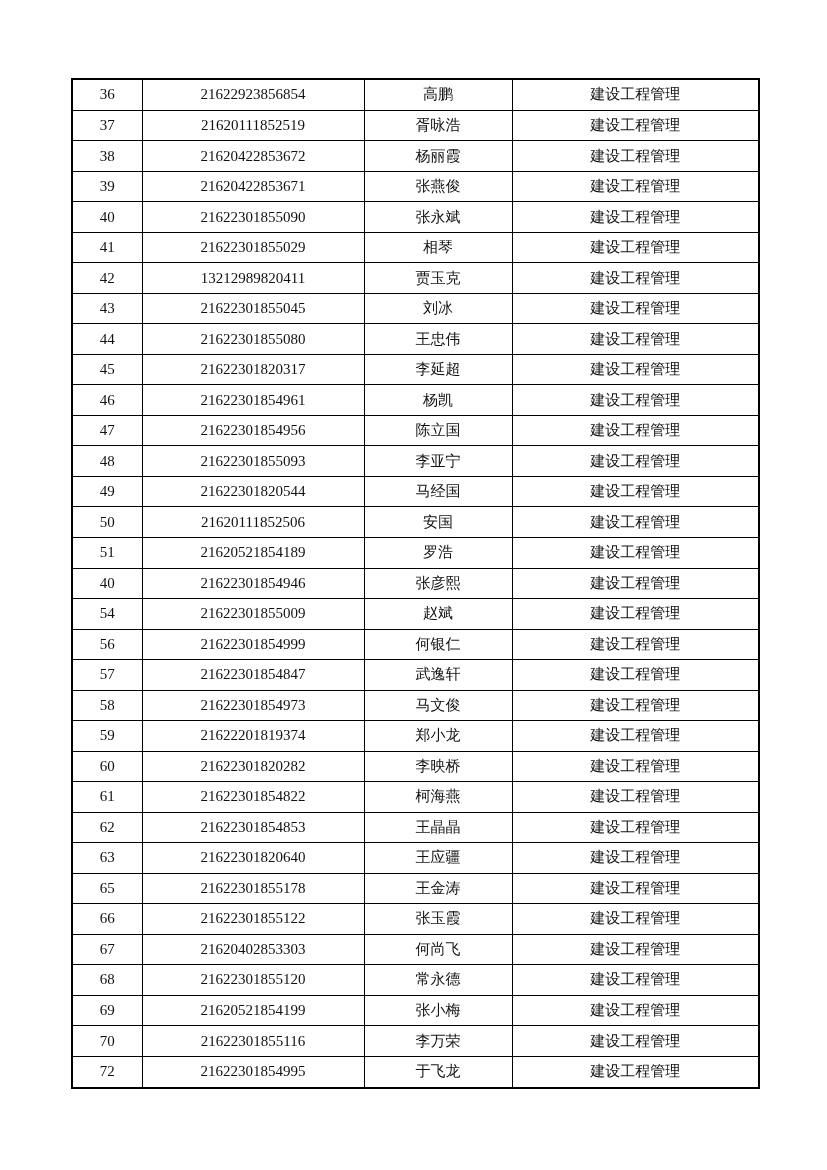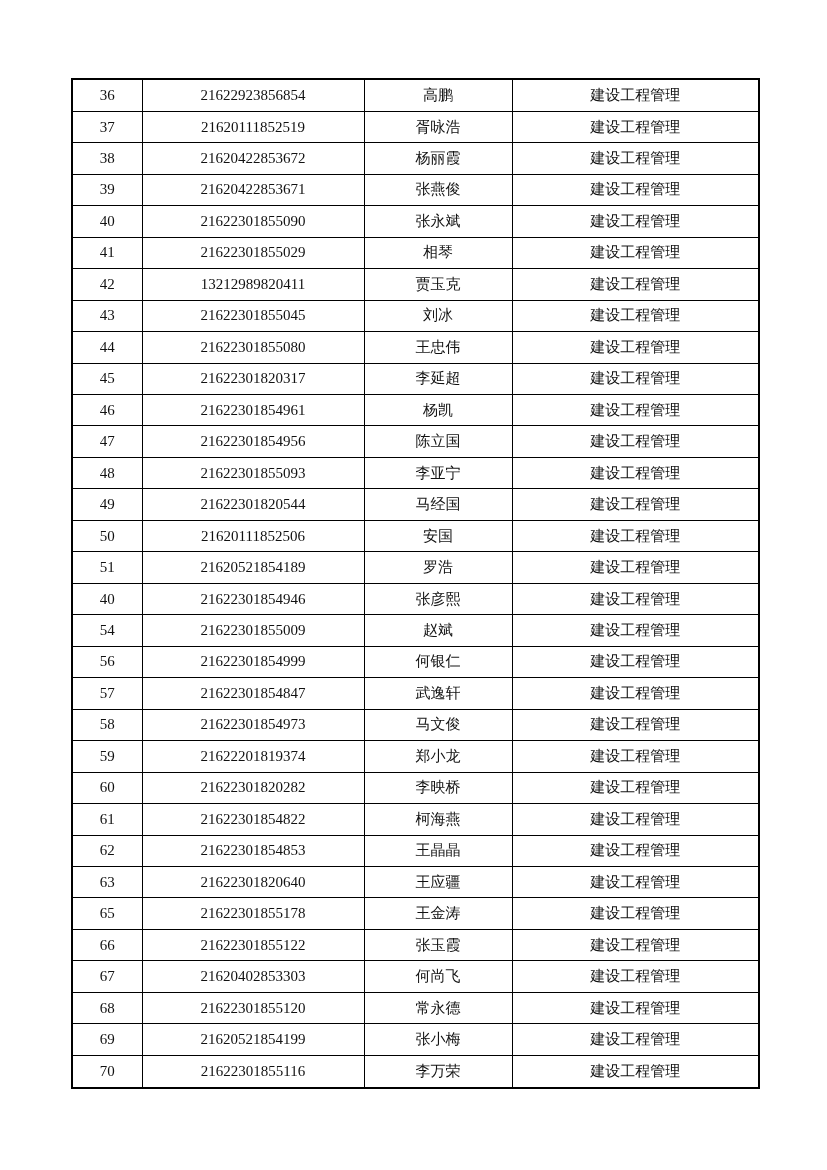--- a/index.html
+++ b/index.html
@@ -233,15 +233,21 @@
           <td>21620521854199</td>
           <td>张小梅</td>
           <td>建设工程管理</td>
         </tr>
         <tr>
           <td>70</td>
           <td>21622301855116</td>
           <td>李万荣</td>
           <td>建设工程管理</td>
         </tr>
+        <tr>
+          <td>72</td>
+          <td>21622301854995</td>
+          <td>于飞龙</td>
+          <td>建设工程管理</td>
+        </tr>
       </tbody>
   </table>
 </div>
 
 </body></html>

